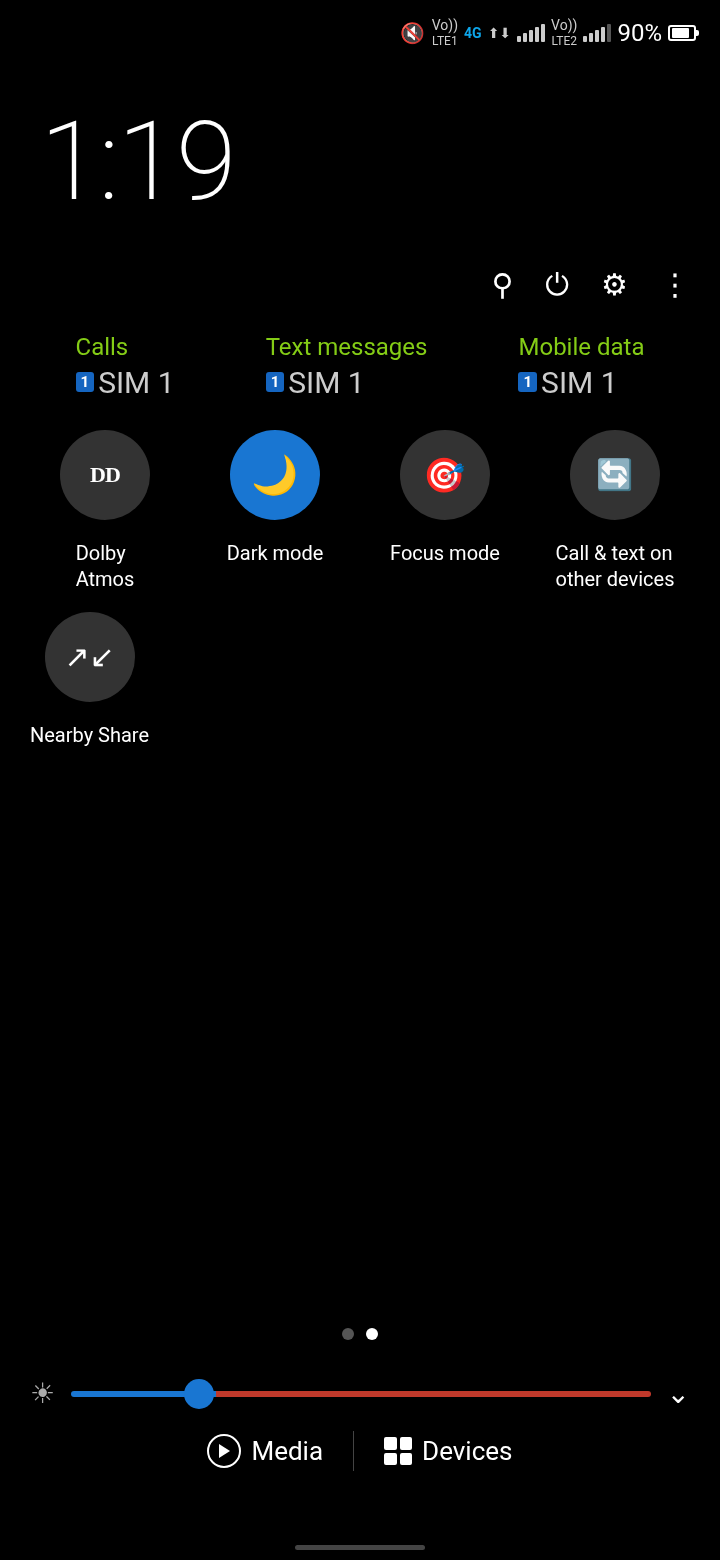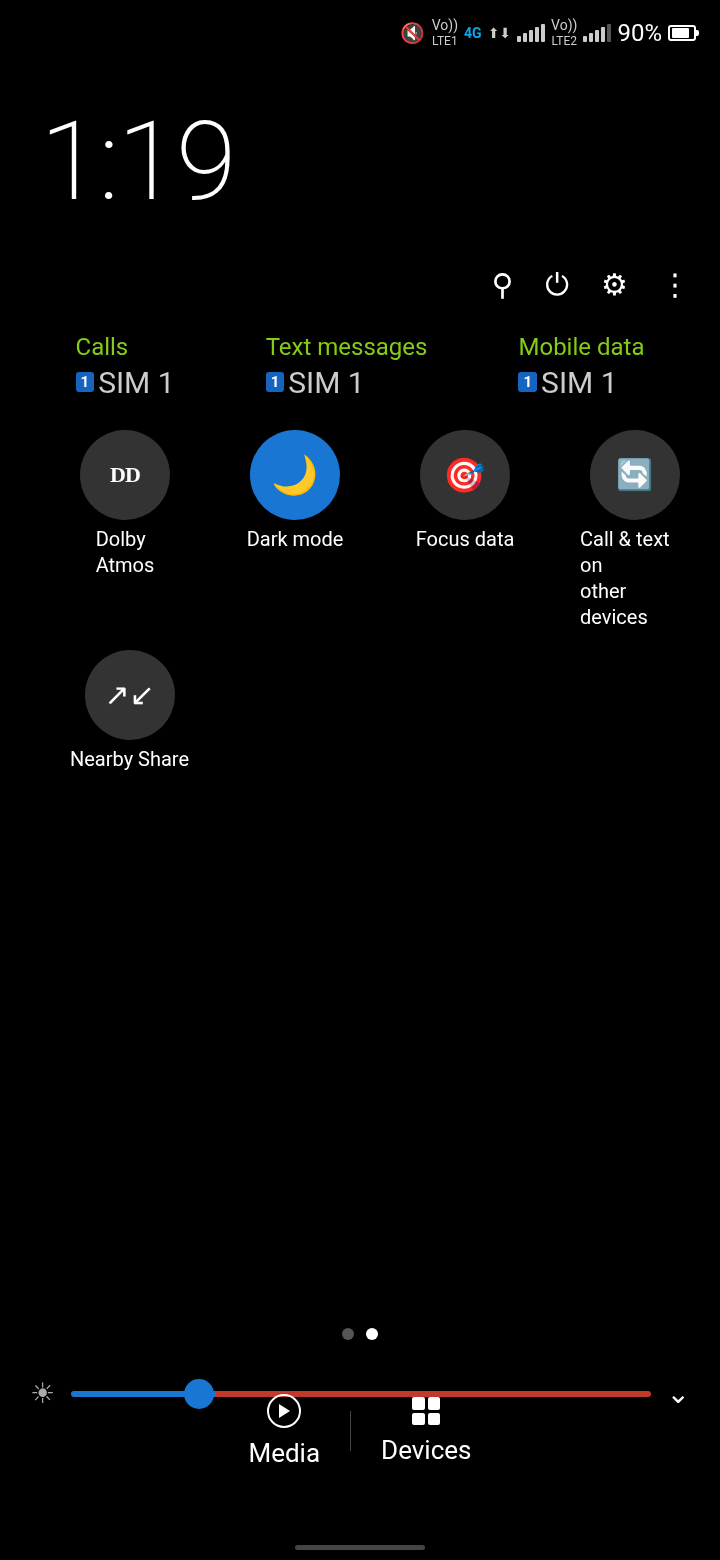--- a/index.html
+++ b/index.html
@@ -144,23 +144,22 @@
     .qs-tiles {
       display: grid;
       grid-template-columns: repeat(4, 1fr);
       gap: 20px;
       padding: 20px 30px;
     }
     .qs-tile {
       display: flex;
       flex-direction: column;
       align-items: center;
-      gap: 6px;
+      gap: 20px;
       cursor: pointer;
-      margin-left: 40px;
     }
     .tile-circle {
       width: 90px;
       height: 90px;
       border-radius: 50%;
       background: #333;
       display: flex;
       align-items: center;
       justify-content: center;
       font-size: 36px;
@@ -250,21 +249,20 @@
       justify-content: center;
       padding: 16px 40px;
       gap: 0;
     }
     .bottom-btn {
       display: flex;
       align-items: center;
       gap: 10px;
       padding: 16px 30px;
       cursor: pointer;
-      flex-direction: column;
     }
     .bottom-btn-label {
       font-size: 26px;
       color: #fff;
     }
     .divider-v {
       width: 1px;
       height: 40px;
       background: #444;
     }
@@ -409,21 +407,21 @@
     <div class="tile-circle active">
       <span class="moon-icon">🌙</span>
     </div>
     <span class="tile-label">Dark mode</span>
   </div>
 
   <div class="qs-tile">
     <div class="tile-circle">
       <span class="focus-icon">🎯</span>
     </div>
-    <span class="tile-label">Focus data</span>
+    <span class="tile-label">Focus mode</span>
   </div>
 
   <div class="qs-tile">
     <div class="tile-circle">
       <span class="call-icon">🔄</span>
     </div>
     <span class="tile-label">Call &amp; text on<br>other devices</span>
   </div>
 </div>
 

